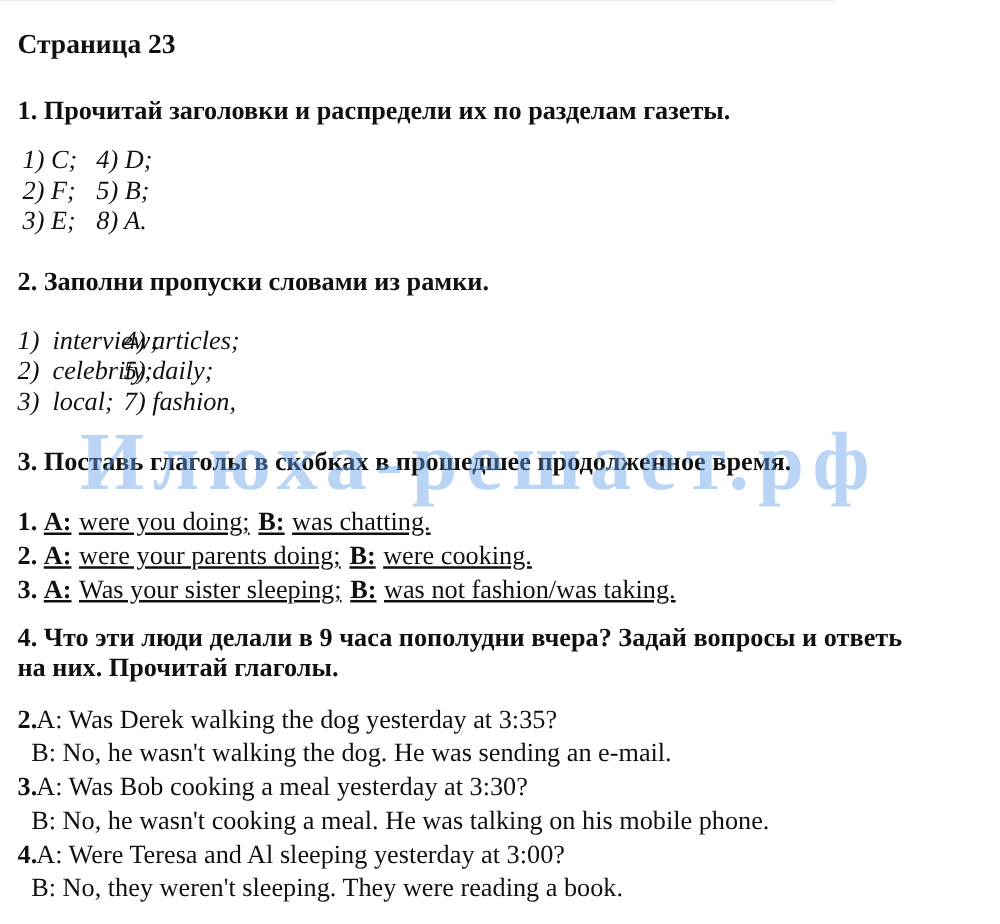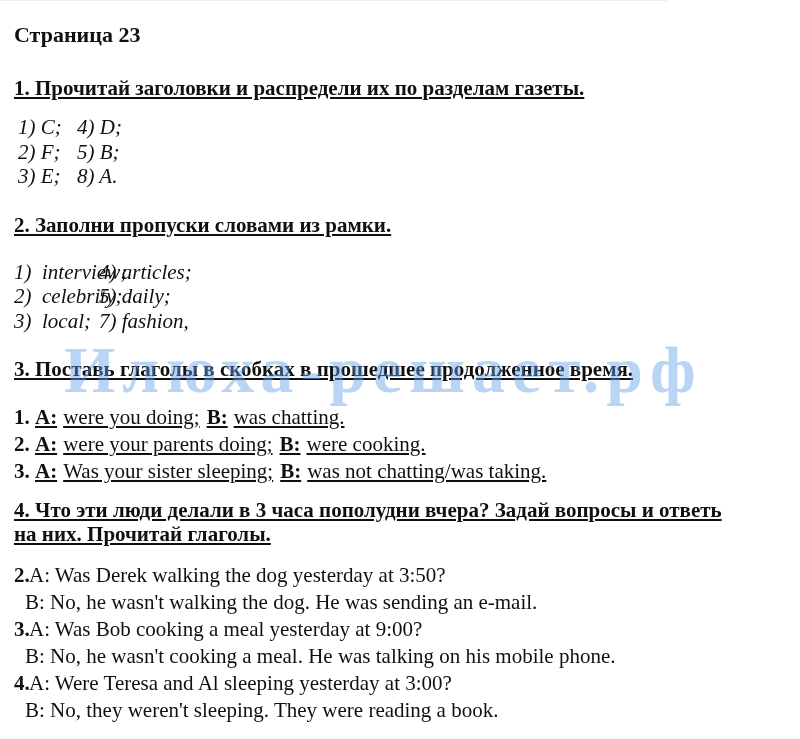--- a/index.html
+++ b/index.html
@@ -29,21 +29,20 @@
     line-height: 24px;
     margin: 2px 0 0 0;
     white-space: nowrap;
   }
   .heading {
     font-size: 21px;
     font-weight: bold;
     line-height: 24px;
     margin: 0;
     white-space: nowrap;
-    text-decoration: underline;
   }
   .heading.wrap2 { white-space: normal; }
   .heading .hline { display: block; white-space: nowrap; }
 
   .h-ex1 { margin-top: 29px; }
   .h-ex2 { margin-top: 24px; }
   .h-ex3 { margin-top: 24px; }
   .h-ex4 { margin-top: 13px; }
 
   .pairs {
@@ -129,34 +128,34 @@
   <div>
     <div class="heading h-ex3">3. Поставь глаголы в скобках в прошедшее продолженное время.</div>
     <div class="list-ex3">
       <div class="item">
         <span class="num">1.</span><span class="sp-label">A:</span><span class="sp-text">were you doing;</span><span class="sp-label">B:</span><span>was chatting.</span>
       </div>
       <div class="item">
         <span class="num">2.</span><span class="sp-label">A:</span><span class="sp-text">were your parents doing;</span><span class="sp-label">B:</span><span>were cooking.</span>
       </div>
       <div class="item">
-        <span class="num">3.</span><span class="sp-label">A:</span><span class="sp-text">Was your sister sleeping;</span><span class="sp-label">B:</span><span>was not chatting/was taking.</span>
+        <span class="num">3.</span><span class="sp-label">A:</span><span class="sp-text">Was your sister sleeping;</span><span class="sp-label">B:</span><span>was not fashion/was taking.</span>
       </div>
     </div>
   </div>
 
   <div>
     <div class="heading h-ex4 wrap2">
-      <span class="hline">4. Что эти люди делали в 3 часа пополудни вчера? Задай вопросы и ответь</span>
+      <span class="hline">4. Что эти люди делали в 9 часа пополудни вчера? Задай вопросы и ответь</span>
       <span class="hline">на них. Прочитай глаголы.</span>
     </div>
     <div class="list-ex4">
-      <div class="q"><span class="num">2.</span><span>A: Was Derek walking the dog yesterday at 3:50?</span></div>
+      <div class="q"><span class="num">2.</span><span>A: Was Derek walking the dog yesterday at 3:35?</span></div>
       <div class="ans">B: No, he wasn't walking the dog. He was sending an e-mail.</div>
-      <div class="q"><span class="num">3.</span><span>A: Was Bob cooking a meal yesterday at 9:00?</span></div>
+      <div class="q"><span class="num">3.</span><span>A: Was Bob cooking a meal yesterday at 3:30?</span></div>
       <div class="ans">B: No, he wasn't cooking a meal. He was talking on his mobile phone.</div>
       <div class="q"><span class="num">4.</span><span>A: Were Teresa and Al sleeping yesterday at 3:00?</span></div>
       <div class="ans">B: No, they weren't sleeping. They were reading a book.</div>
     </div>
   </div>
 
   <div class="watermark">Илюха-решает.рф</div>
 
 </div>
 

